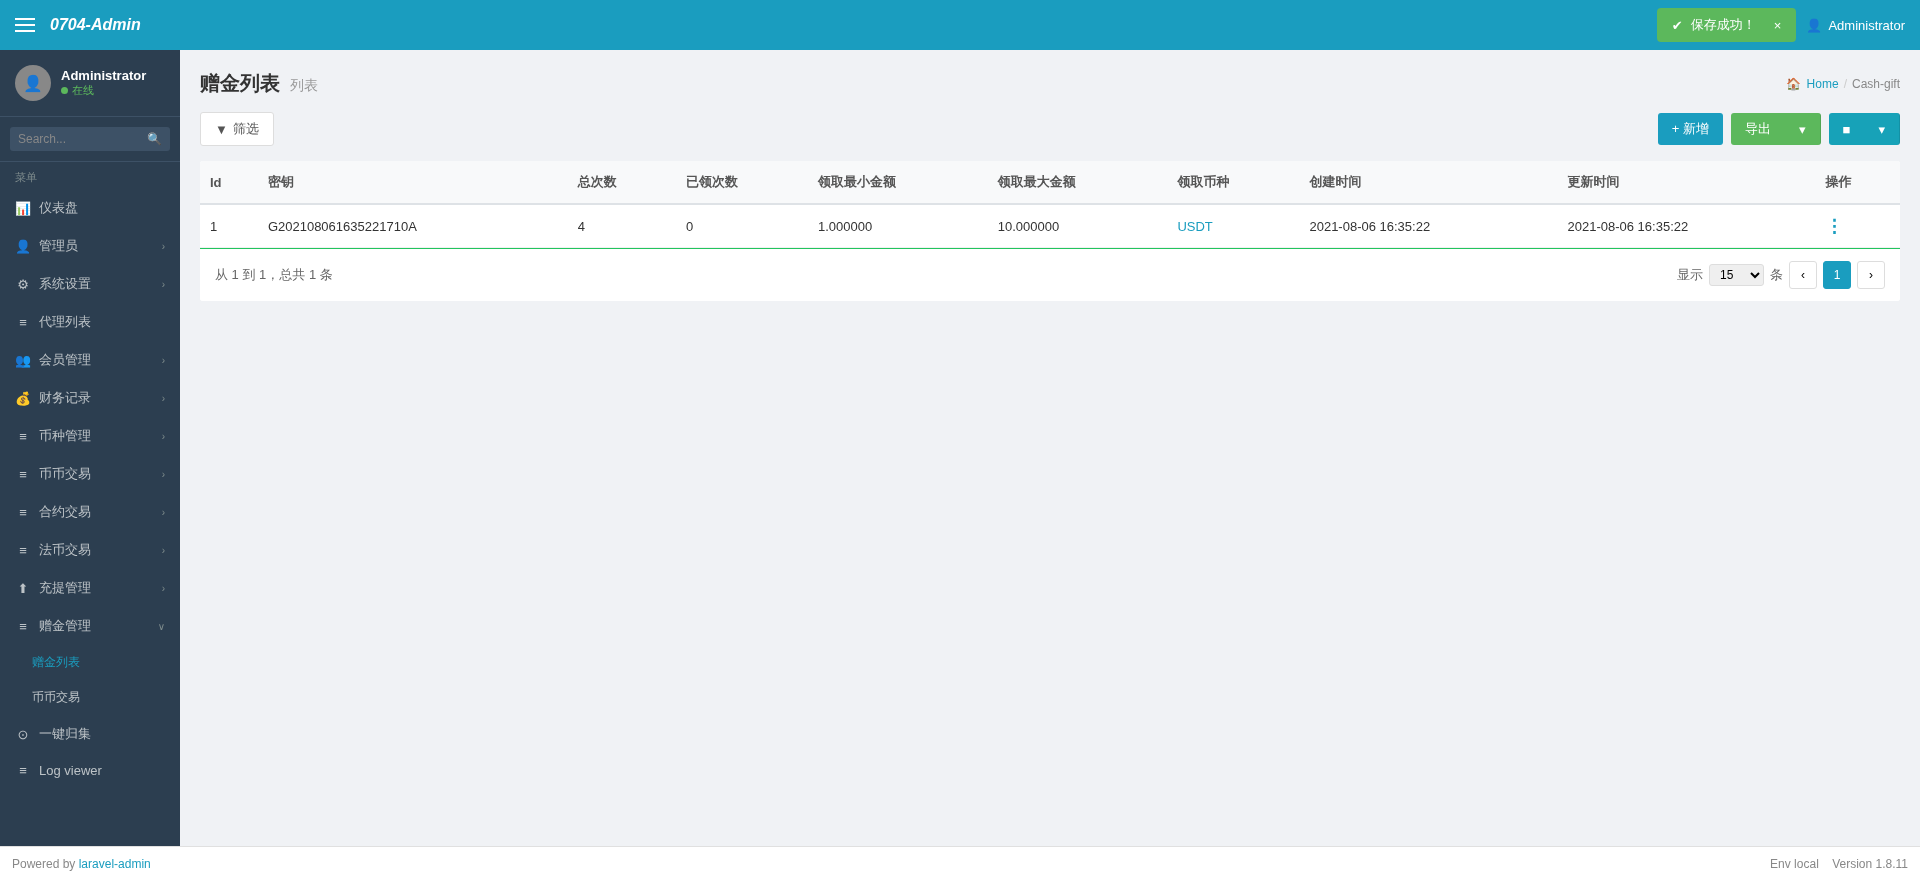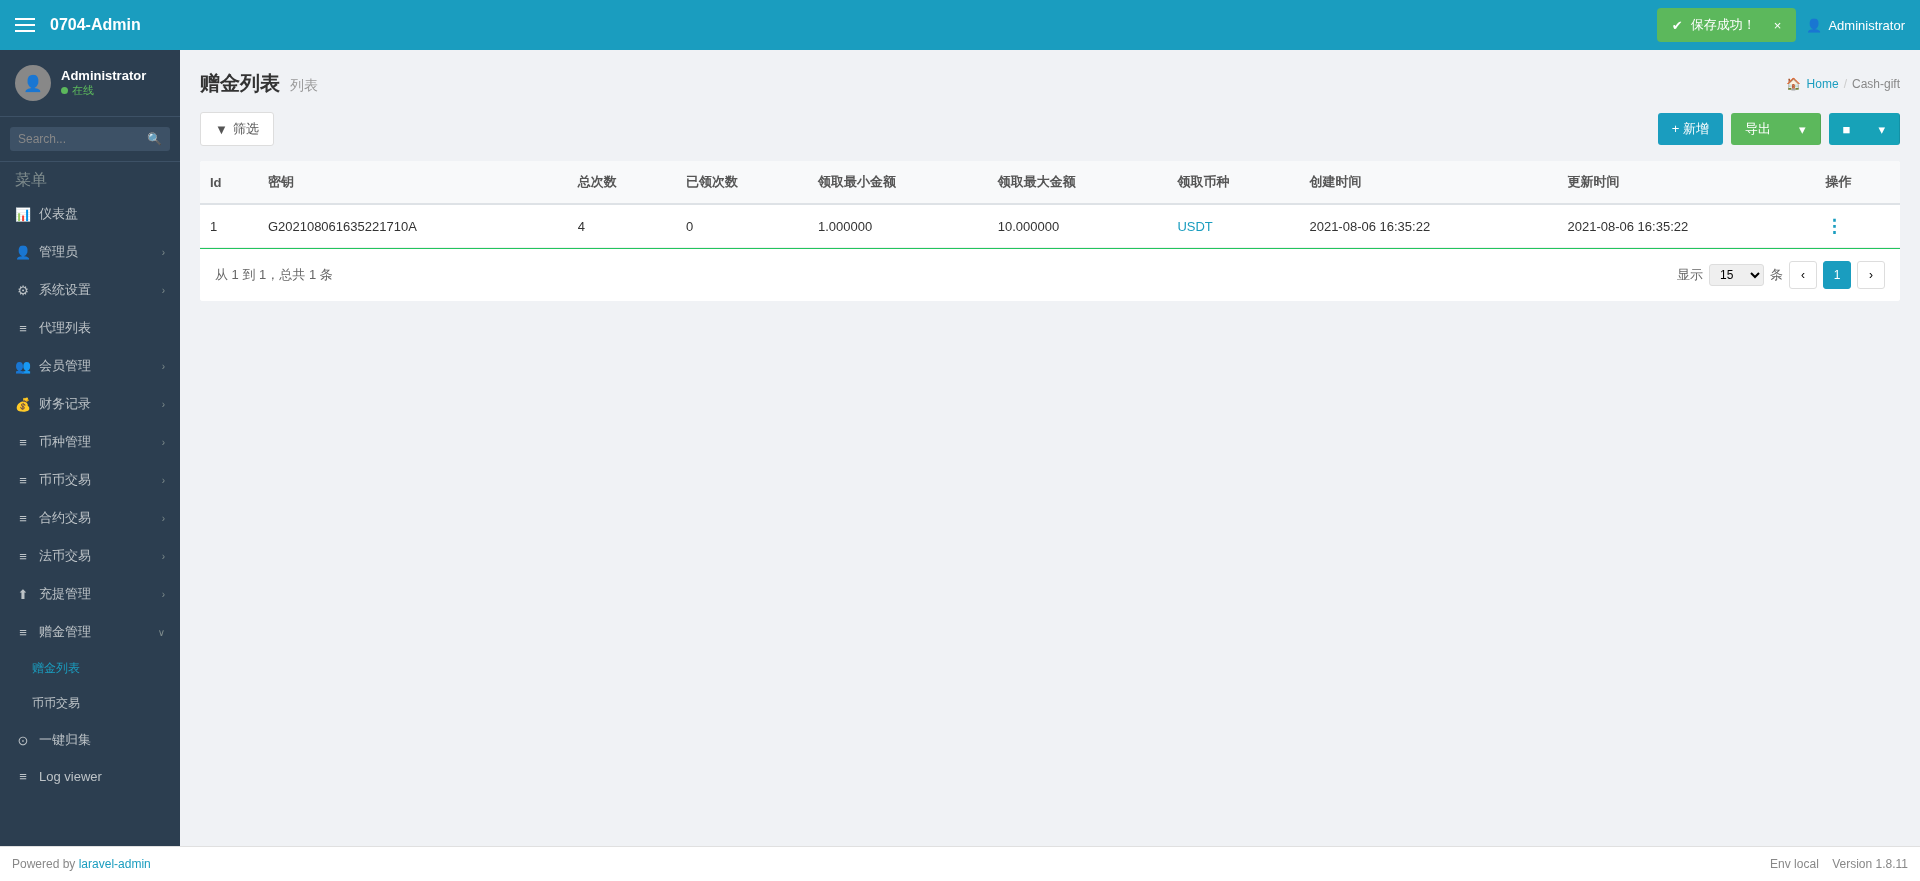--- a/index.html
+++ b/index.html
@@ -10,21 +10,21 @@
       background: #1a9dbf;
       height: 50px;
       display: flex;
       align-items: center;
       justify-content: space-between;
       padding: 0 15px;
       color: white;
       flex-shrink: 0;
     }
     .top-header-left { display: flex; align-items: center; gap: 15px; }
-    .header-title { font-size: 16px; font-weight: bold; color: white; }
+    .header-title { font-size: 16px; font-weight: bold; color: white; font-style: italic; }
     .hamburger { display: flex; flex-direction: column; gap: 4px; cursor: pointer; }
     .hamburger span { width: 20px; height: 2px; background: white; display: block; }
     .top-header-right { display: flex; align-items: center; gap: 10px; }
     .user-info { display: flex; align-items: center; gap: 6px; color: white; font-size: 13px; cursor: pointer; }
 
     
     .success-toast {
       background: #5cb85c;
       color: white;
       padding: 8px 15px;
@@ -84,21 +84,21 @@
       outline: none;
       color: #ccc;
       font-size: 12px;
       width: 100%;
     }
     .search-input-wrap input::placeholder { color: #888; }
     .search-icon-svg { color: #888; font-size: 12px; }
 
     .menu-section-label {
       padding: 8px 15px 4px;
-      font-size: 16px;
+      font-size: 11px;
       color: #7f8c8d;
       text-transform: uppercase;
     }
 
     .menu-item {
       display: flex;
       align-items: center;
       justify-content: space-between;
       padding: 10px 15px;
       cursor: pointer;

